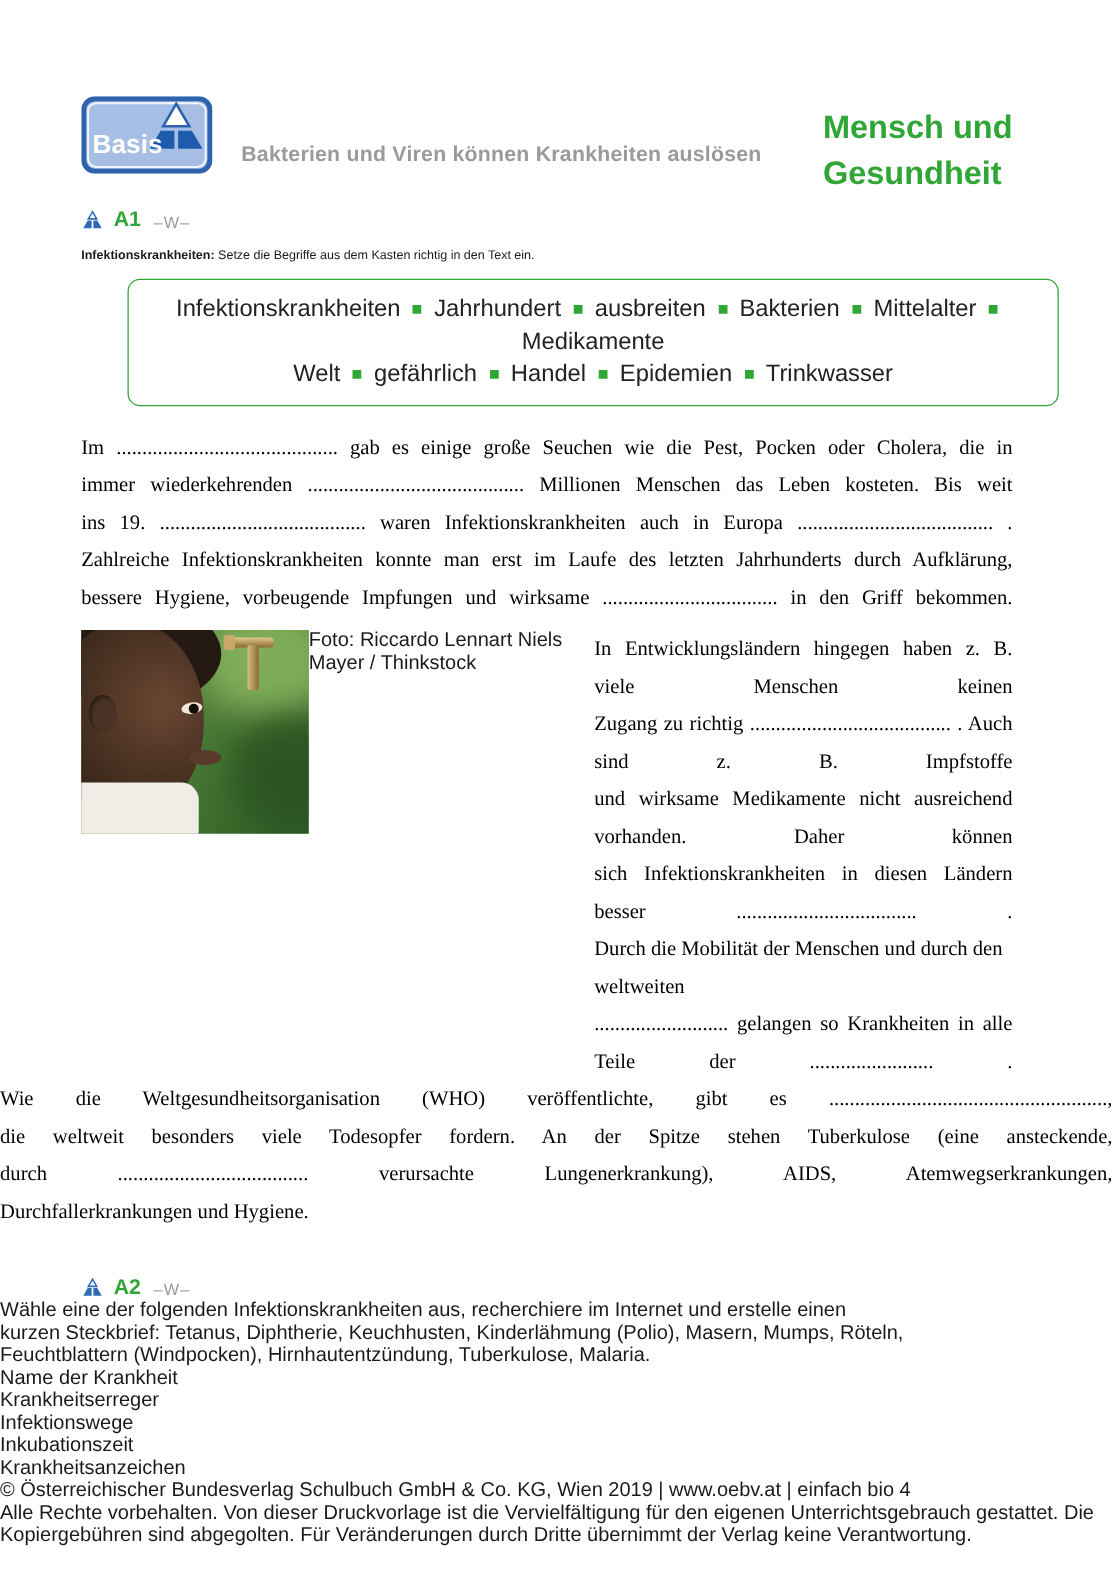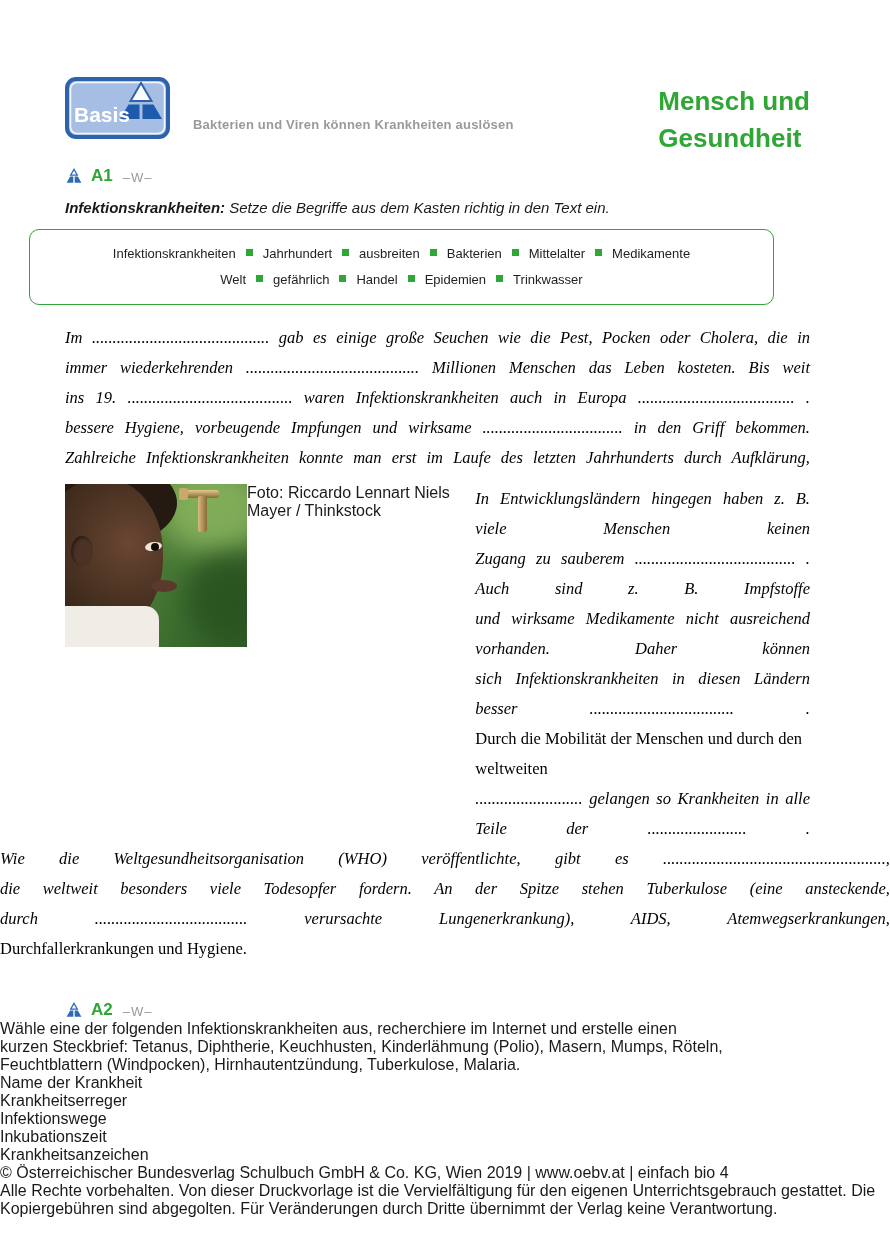--- a/index.html
+++ b/index.html
@@ -2,41 +2,41 @@
 <html lang="de"><head>
 <meta charset="utf-8">
 <style>
   html,body{margin:0;padding:0;background:#ffffff;}
   .page{position:relative;width:890px;height:1259px;background:#fff;overflow:hidden;
         font-family:"Liberation Sans",sans-serif;color:#1a1a1a;}
 
   
   .header{display:flex;align-items:center;padding-top:58px;margin-left:65px;width:745px;}
   .logo{width:105px;height:62px;flex:0 0 auto;}
-  .topic{margin-left:23px;margin-top:33px;font-size:13px;font-weight:bold;color:#9a9a9a;letter-spacing:.2px;white-space:nowrap;}
+  .topic{margin-left:23px;margin-top:33px;font-size:17px;font-weight:bold;color:#9a9a9a;letter-spacing:.2px;white-space:nowrap;}
   .category{margin-left:auto;margin-top:25px;font-size:26px;font-weight:bold;color:#2FA635;line-height:37px;text-align:left;white-space:nowrap;}
 
   
   .task-head{display:flex;align-items:center;gap:8px;margin-left:65px;margin-top:9px;}
   .task-id{font-size:17px;font-weight:bold;color:#2FA635;}
   .task-level{font-size:13px;color:#9a9a9a;margin-left:2px;letter-spacing:1px;margin-top:2px;}
 
-  .instruction{margin:13px 0 0 65px;width:745px;font-size:15px;color:#1a1a1a;font-style:italic;}
+  .instruction{margin:13px 0 0 65px;width:745px;font-size:10px;color:#1a1a1a;}
   .instruction b{font-weight:bold;}
 
   
-  .word-box{margin:13px 0 0 29px;width:703px;border:1.5px solid #2FA635;border-radius:10px;
-            padding:11px 20px;text-align:center;font-size:13px;line-height:26px;color:#222;}
+  .word-box{margin:13px 0 0 102px;width:703px;border:1.5px solid #2FA635;border-radius:10px;
+            padding:11px 20px;text-align:center;font-size:19px;line-height:26px;color:#222;}
   .wb-square{display:inline-block;width:7px;height:7px;background:#2FA635;margin:0 10px;vertical-align:2px;}
 
   
   .serif{font-family:"Liberation Serif",serif;font-size:16.5px;line-height:30px;color:#000;}
   .p1{margin:18px 0 0 65px;width:745px;}
   .sline{width:100%;}
-  .just{text-align:justify;text-align-last:justify;font-style:italic;}
+  .just{text-align:justify;text-align-last:justify;}
 
   
   .media-row{display:flex;margin:11px 0 0 65px;width:745px;}
   .photo-wrap{position:relative;width:182px;height:163px;flex:0 0 auto;overflow:hidden;
               background:linear-gradient(130deg,#6f9c4e 0%,#4d7d38 45%,#2e5d26 100%);}
   .ph{position:absolute;}
   .ph-blob{left:95px;top:-20px;width:110px;height:90px;border-radius:50%;background:#8fba62;filter:blur(14px);opacity:.8;}
   .ph-blob2{left:120px;top:70px;width:90px;height:90px;border-radius:50%;background:#27511f;filter:blur(12px);opacity:.8;}
   .ph-hair{left:-28px;top:-24px;width:140px;height:86px;border-radius:50%;background:#241a12;}
   .ph-head{left:-24px;top:-6px;width:122px;height:156px;border-radius:48%;
@@ -117,22 +117,22 @@
 
   <div class="word-box">
       <div><span>Infektionskrankheiten</span><span class="wb-square"></span><span>Jahrhundert</span><span class="wb-square"></span><span>ausbreiten</span><span class="wb-square"></span><span>Bakterien</span><span class="wb-square"></span><span>Mittelalter</span><span class="wb-square"></span><span>Medikamente</span></div>
       <div><span>Welt</span><span class="wb-square"></span><span>gefährlich</span><span class="wb-square"></span><span>Handel</span><span class="wb-square"></span><span>Epidemien</span><span class="wb-square"></span><span>Trinkwasser</span></div>
     </div>
 
   <div class="p1 serif">
       <div class="sline just">Im ........................................... gab es einige große Seuchen wie die Pest, Pocken oder Cholera, die in</div>
       <div class="sline just">immer wiederkehrenden .......................................... Millionen Menschen das Leben kosteten. Bis weit</div>
       <div class="sline just">ins 19. ........................................ waren Infektionskrankheiten auch in Europa ...................................... .</div>
+      <div class="sline just">Zahlreiche Infektionskrankheiten konnte man erst im Laufe des letzten Jahrhunderts durch Aufklärung,</div>
       <div class="sline just">bessere Hygiene, vorbeugende Impfungen und wirksame .................................. in den Griff bekommen.</div>
-      <div class="sline just">Zahlreiche Infektionskrankheiten konnte man erst im Laufe des letzten Jahrhunderts durch Aufklärung,</div>
     </div>
 
   <div class="media-row">
     <div class="photo-wrap">
       <div class="ph ph-blob"></div>
       <div class="ph ph-blob2"></div>
       <div class="ph ph-hair"></div>
       <div class="ph ph-head"></div>
       <div class="ph ph-ear"></div>
       <div class="ph ph-eye"></div>
@@ -147,21 +147,21 @@
       <div class="ph ph-water"></div>
       <div class="ph ph-hand"></div>
       <div class="ph ph-bracelet"></div>
       <div class="ph ph-splash1"></div>
       <div class="ph ph-splash2"></div>
       <div class="ph ph-splash3"></div>
     </div>
     <div class="photo-credit">Foto: Riccardo Lennart Niels Mayer / Thinkstock</div>
     <div class="p2 serif">
         <div class="sline just">In Entwicklungsländern hingegen haben z. B. viele Menschen keinen</div>
-        <div class="sline just">Zugang zu sauberem ....................................... . Auch sind z. B. Impfstoffe</div>
+        <div class="sline just">Zugang zu richtig ....................................... . Auch sind z. B. Impfstoffe</div>
         <div class="sline just">und wirksame Medikamente nicht ausreichend vorhanden. Daher können</div>
         <div class="sline just">sich Infektionskrankheiten in diesen Ländern besser ................................... .</div>
         <div class="sline">Durch die Mobilität der Menschen und durch den weltweiten</div>
         <div class="sline just">.......................... gelangen so Krankheiten in alle Teile der ........................ .</div>
       </div>
   </div>
 
   <div class="p3 serif">
       <div class="sline just">Wie die Weltgesundheitsorganisation (WHO) veröffentlichte, gibt es ......................................................,</div>
       <div class="sline just">die weltweit besonders viele Todesopfer fordern. An der Spitze stehen Tuberkulose (eine ansteckende,</div>

